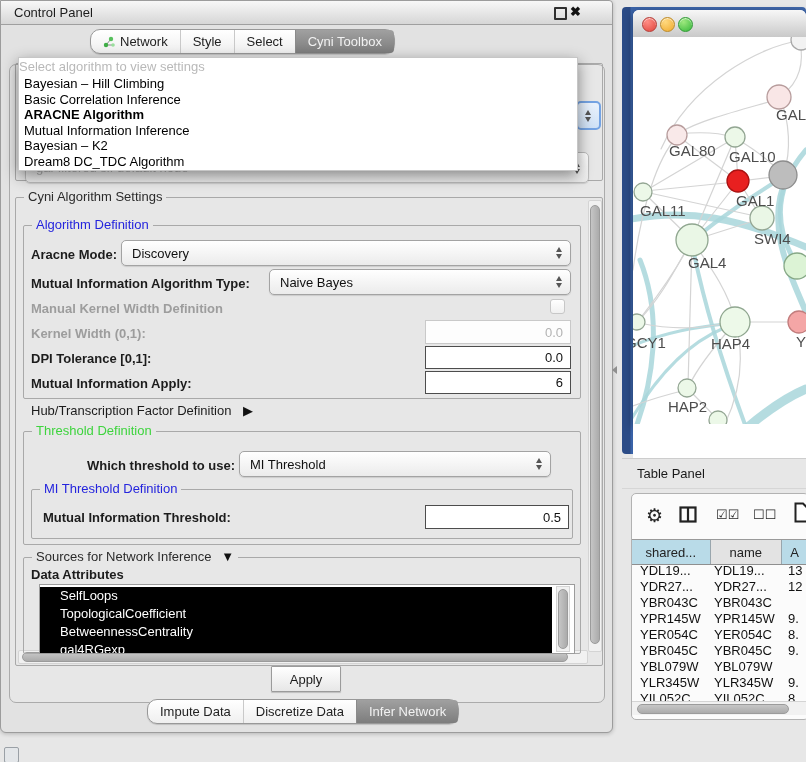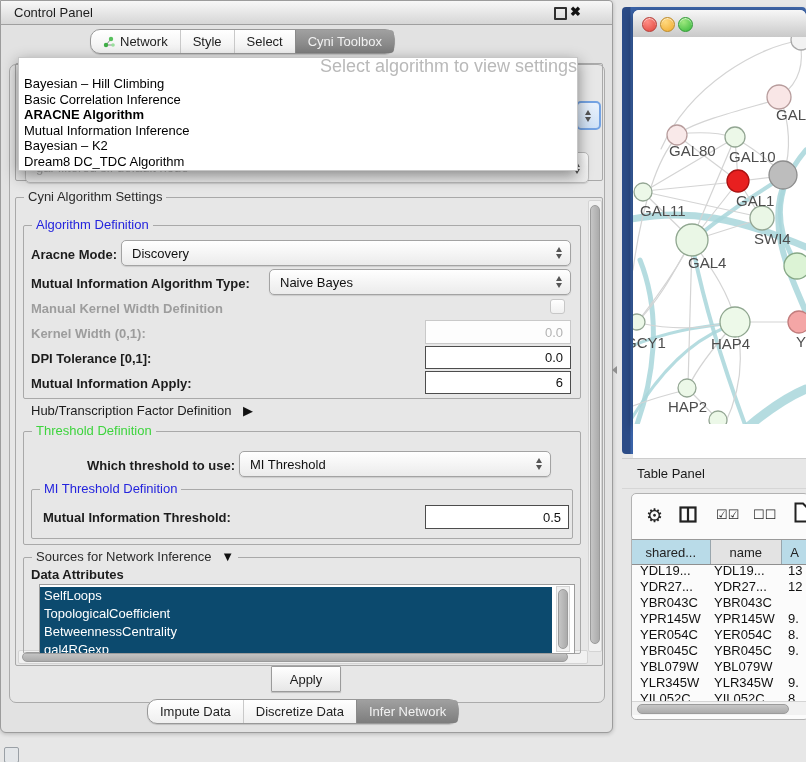--- a/index.html
+++ b/index.html
@@ -42,30 +42,30 @@
   .tri-dn{width:0;height:0;border-left:3.5px solid transparent;border-right:3.5px solid transparent;border-top:5px solid #555}
   .field{position:absolute;background:#fff;border:1px solid #9e9e9e;font-size:13px;color:#111;
          display:flex;align-items:center;justify-content:flex-end;padding:0 7px}
   .field.strong{border-color:#4d4d4d}
   .field.dis{background:#fdfdfd;border-color:#c9c9c9;color:#b3b3b3}
   .checkbox{position:absolute;width:13px;height:13px;border:1px solid #c7c7c7;border-radius:3px;
             background:linear-gradient(#fff,#f0f0f0)}
   
   .popup{left:18px;top:57px;width:558px;height:112px;background:#fff;border:1px solid #c6c6c6;
          box-shadow:0 5px 14px rgba(0,0,0,.45);z-index:60}
-  .popup-header{height:18px;line-height:17px;text-align:right;font-size:18px;color:#b9b9b9}
+  .popup-header{height:18px;line-height:17px;text-align:left;font-size:13px;color:#b9b9b9}
   .popup-item{height:15.5px;line-height:15.5px;font-size:13px;padding-left:5px;color:#000;white-space:nowrap}
   .popup-item.sel{font-weight:bold}
   
   .sb-track{position:absolute;background:#f1f1f1;border:1px solid #d4d4d4;border-radius:2px}
   .sb-thumb{position:absolute;background:linear-gradient(90deg,#c6c6c6,#ababab);border:1px solid #9b9b9b;border-radius:5px}
   .sb-thumb.h{background:linear-gradient(#c6c6c6,#ababab)}
   
   .listbox{position:absolute;background:#fff;border:1px solid #9c9c9c;overflow:hidden}
-  .list-item{height:18px;line-height:18px;font-size:13px;padding-left:4px;color:#fff;background:#0c4a6e;white-space:nowrap}
+  .list-item{height:18px;line-height:18px;font-size:13px;padding-left:20px;color:#fff;background:#000000;white-space:nowrap}
   
   .push-btn{position:absolute;border:1px solid #9b9b9b;border-radius:1px;font-size:13px;color:#1b1b1b;
             background:linear-gradient(#ffffff,#e7e7e7);display:flex;align-items:center;justify-content:center;
             box-shadow:0 1px 1px rgba(0,0,0,.18)}
   .expander{position:absolute;font-size:13px;color:#1c1c1c;white-space:nowrap}
   .arrow-glyph{color:#111}
   
   .focus-sliver{left:575px;top:100px;width:21px;height:25px;border:2px solid #74a3e3;border-radius:5px;
                 background:linear-gradient(#eaf2fc,#cfe1f6)}
   

